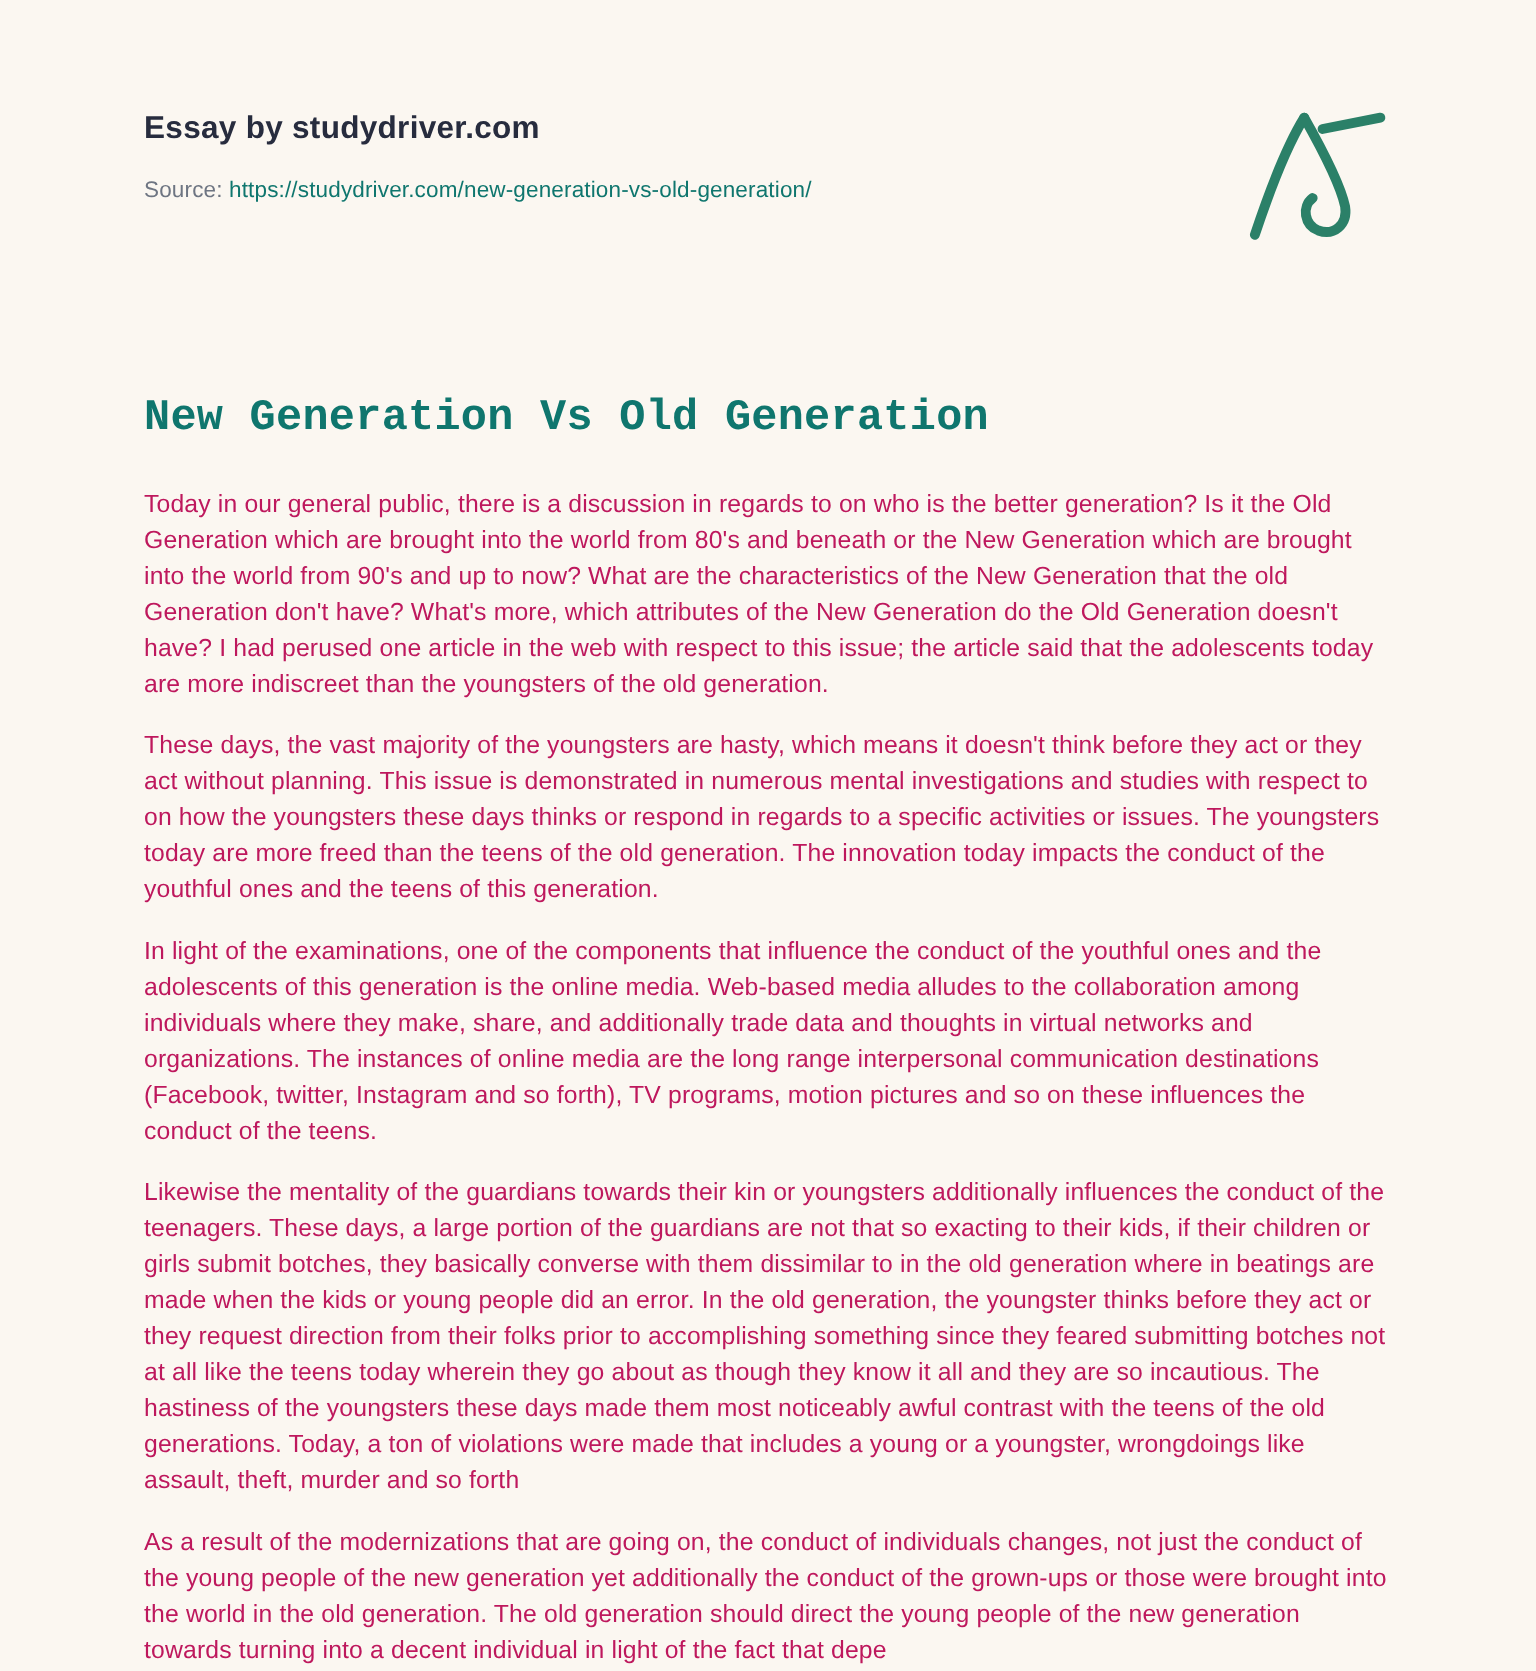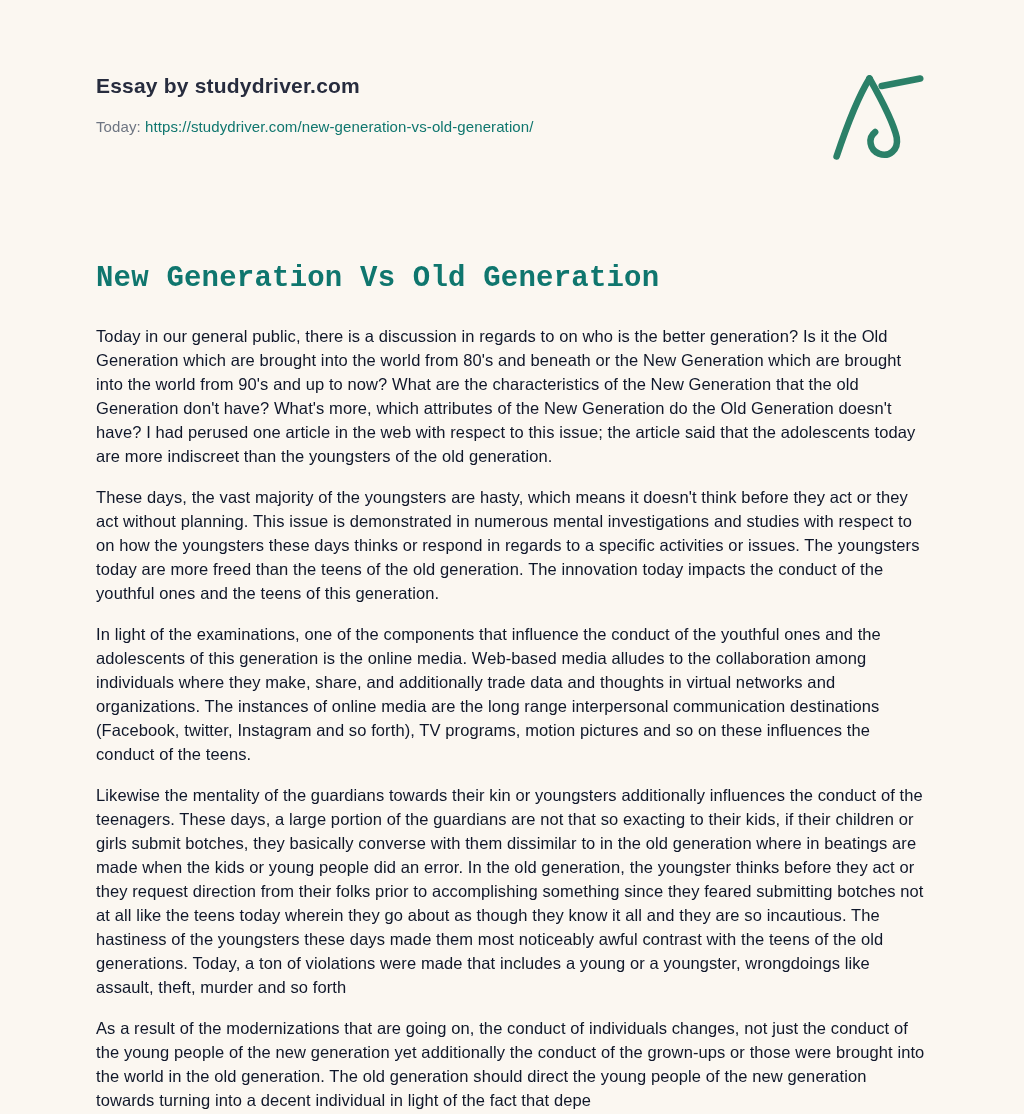--- a/index.html
+++ b/index.html
@@ -63,35 +63,35 @@
     font-size: 29px;
     font-weight: 600;
     color: #0f766e;
     margin: 0 0 29px 0;
     letter-spacing: 0.2px;
     font-family: Liberation Mono, monospace;
   }
   .para {
     font-size: 16.5px;
     line-height: 24px;
-    color: #0f172a;
+    color: #be185d;
     margin: 0 0 17px 0;
     max-width: 834px;
     letter-spacing: 0.1px;
   }
 </style>
 </head>
 <body>
 
 <div class="page">
 
   <div class="header">
     <div class="header-text">
       <h1 class="site-title">Essay by studydriver.com</h1>
-      <p class="source-line"><span>Today:</span>
+      <p class="source-line"><span>Source:</span>
         <a href="#">https://studydriver.com/new-generation-vs-old-generation/</a>
       </p>
     </div>
 
     <div class="logo">
       <svg viewBox="0 0 110 100" fill="none" xmlns="http://www.w3.org/2000/svg" aria-hidden="true">
         <path d="M 12 92 C 22 62 34 30 47 9" stroke="#2b8068" stroke-width="7" stroke-linecap="round" stroke-linejoin="round" fill="none"></path>
         <path d="M 47 9 C 60 32 73 58 76 72 C 78 85 68 93 57 89 C 47 85 45 72 53 66" stroke="#2b8068" stroke-width="7" stroke-linecap="round" stroke-linejoin="round" fill="none"></path>
         <path d="M 60 17 L 101 9" stroke="#2b8068" stroke-width="7" stroke-linecap="round" fill="none"></path>
       </svg>

